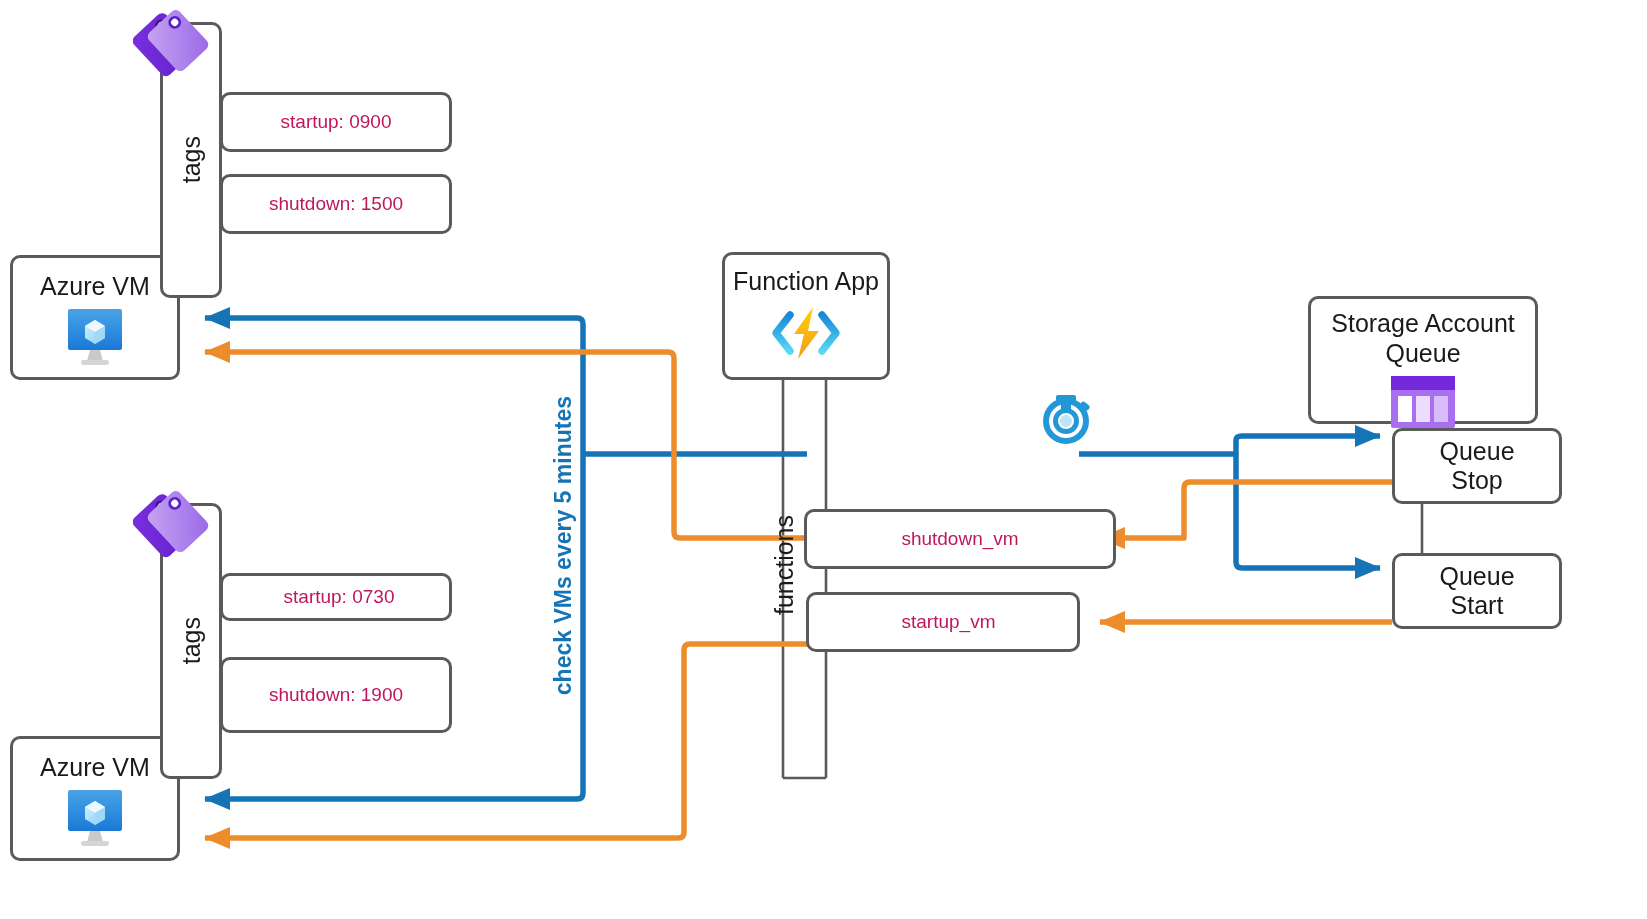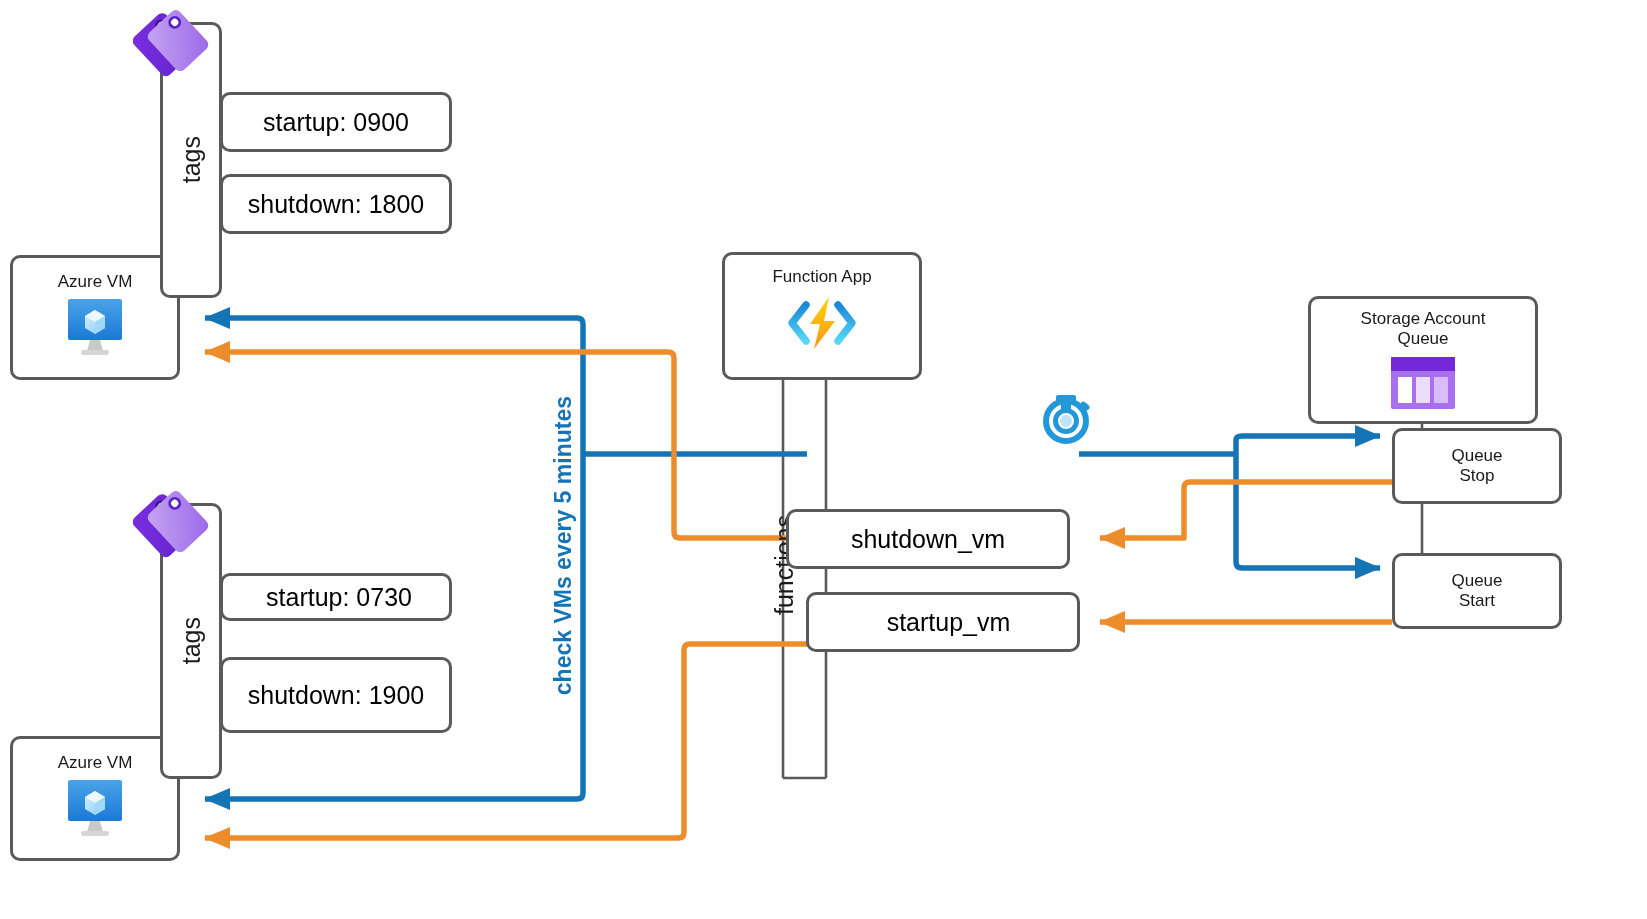--- a/index.html
+++ b/index.html
@@ -30,43 +30,43 @@
     box-sizing: border-box;
     background: #ffffff;
     border: 3px solid #5a5a5a;
     border-radius: 10px;
     display: flex;
     flex-direction: column;
     align-items: center;
     z-index: 3;
   }
   .node-title {
-    font-size: 17px;
+    font-size: 25px;
     color: #1a1a1a;
     text-align: center;
     line-height: 1.18;
     white-space: pre-line;
   }
   .vm-node {
     padding-top: 14px;
   }
   .center-node {
     justify-content: center;
   }
   .label-box {
     position: absolute;
     box-sizing: border-box;
     background: #ffffff;
     border: 3px solid #5a5a5a;
     border-radius: 10px;
     display: flex;
     align-items: center;
     justify-content: center;
-    font-size: 25px;
-    color: #000000;
+    font-size: 19px;
+    color: #be185d;
     z-index: 4;
   }
   .tags-panel {
     position: absolute;
     box-sizing: border-box;
     background: #ffffff;
     border: 3px solid #5a5a5a;
     border-radius: 10px;
     z-index: 5;
     display: flex;
@@ -231,21 +231,21 @@
         <circle cx="53" cy="27" r="6.4" fill="#5b21c7"></circle>
         <circle cx="53" cy="27" r="3.6" fill="#ffffff"></circle>
       </g>
     </svg>
   </div>
 
   <div class="label-box" style="left:220px; top:92px; width:232px; height:60px;">
     <span>startup: 0900</span>
   </div>
   <div class="label-box" style="left:220px; top:174px; width:232px; height:60px;">
-    <span>shutdown: 1800</span>
+    <span>shutdown: 1500</span>
   </div>
 
   <div class="node vm-node" style="left:10px; top:736px; width:170px; height:125px;">
     <div class="node-title">Azure VM</div>
     <div class="vm-icon">
       <svg width="66" height="58" viewBox="0 0 66 58">
         <rect x="6" y="1" width="54" height="41" rx="2" fill="url(#vmg1)"></rect>
         <path d="M33 12 L43 18 L43 30 L33 36 L23 30 L23 18 Z" fill="url(#vmg2)"></path>
         <path d="M33 12 L43 18 L33 24 L23 18 Z" fill="#eef9ff"></path>
         <path d="M33 24 L43 18 L43 30 L33 36 Z" fill="#9fd9f7"></path>
@@ -273,21 +273,21 @@
 
   <div class="label-box" style="left:220px; top:573px; width:232px; height:48px;padding-left:6px;">
     <span>startup: 0730</span>
   </div>
   <div class="label-box" style="left:220px; top:657px; width:232px; height:76px;">
     <span>shutdown: 1900</span>
   </div>
 
   <div class="sched-label" style="left:550px; top:396px;">check VMs every 5 minutes</div>
 
-  <div class="node center-node" style="left:722px; top:252px; width:200px; height:128px; padding-top:12px; justify-content:flex-start;">
+  <div class="node center-node" style="left:722px; top:252px; width:168px; height:128px; padding-top:12px; justify-content:flex-start;">
     <div class="node-title">Function App</div>
     <div style="margin-top:8px;">
       <svg width="72" height="56" viewBox="0 0 72 56">
         <defs>
           <linearGradient id="fnb" x1="0" y1="0" x2="0" y2="1">
             <stop offset="0" stop-color="#1a88d8"></stop>
               <stop offset="1" stop-color="#56d8f5"></stop>
           </linearGradient>
           <linearGradient id="fny" x1="0" y1="0" x2="0" y2="1">
             <stop offset="0" stop-color="#ffd200"></stop>
@@ -296,21 +296,21 @@
         </defs>
         <path d="M20 10 L6 28 L20 46" fill="none" stroke="url(#fnb)" stroke-width="7.5" stroke-linecap="round" stroke-linejoin="round"></path>
         <path d="M52 10 L66 28 L52 46" fill="none" stroke="url(#fnb)" stroke-width="7.5" stroke-linecap="round" stroke-linejoin="round"></path>
         <path d="M43 2 L24 29 L34 29 L28 54 L49 26 L38 26 Z" fill="url(#fny)"></path>
       </svg>
     </div>
   </div>
 
   <div class="functions-label" style="left:770px; top:515px;">functions</div>
 
-  <div class="label-box" style="left:786px; top:509px; width:284px; height:60px;">
+  <div class="label-box" style="left:804px; top:509px; width:312px; height:60px;">
     <span>shutdown_vm</span>
   </div>
   <div class="label-box" style="left:806px; top:592px; width:274px; height:60px;padding-left:11px;">
     <span>startup_vm</span>
   </div>
 
   <div class="icon" style="left:1036px; top:381px;">
     <svg width="60" height="64" viewBox="0 0 60 64">
       <g fill="none" stroke="#2398d9" stroke-width="6">
         <circle cx="30" cy="40" r="20"></circle>

